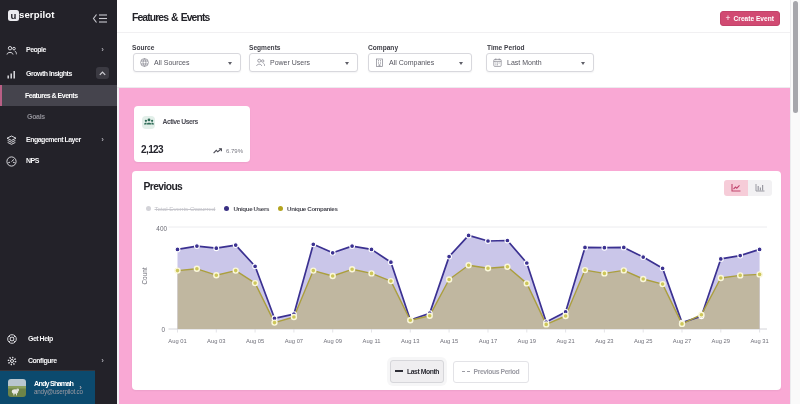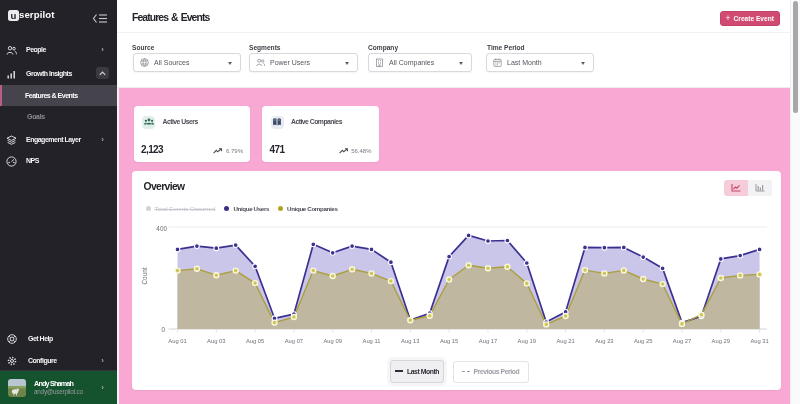--- a/index.html
+++ b/index.html
@@ -116,21 +116,21 @@
     <svg class="abs" style="left:7px;top:4px" width="10" height="10" viewBox="0 0 10 10">
         <g fill="none" stroke="#e8e8ec">
           <circle cx="5" cy="5" r="1.5" stroke-width="1"></circle>
           <circle cx="5" cy="5" r="3.5" stroke-width="1.6" stroke-dasharray="1.25 1.45"></circle>
         </g>
       </svg>
     <div class="abs mi-txt" style="left:28px;top:4.5px">Configure</div>
     <div class="chev" style="top:4px">›</div>
   </div>
 
-  <div class="abs" style="left:0;top:370px;width:117px;height:34px;background:#14532d;border-top:1px solid #35343b">
+  <div class="abs" style="left:0;top:370px;width:95px;height:34px;background:#0c4a6e;border-top:1px solid #35343b">
     <svg class="abs" style="left:8px;top:8px;border-radius:3px" width="18" height="18" viewBox="0 0 18 18">
         <rect width="18" height="9" fill="#b8c6cf"></rect>
         <rect y="7" width="18" height="11" fill="#6e8448"></rect>
         <rect y="7" width="18" height="2.5" fill="#8aa05e"></rect>
         <ellipse cx="7" cy="12.5" rx="3.2" ry="2.3" fill="#e8e8e2"></ellipse>
         <rect x="5.4" y="13.8" width="1" height="2.6" fill="#e0e0da"></rect>
         <rect x="8" y="13.8" width="1" height="2.6" fill="#e0e0da"></rect>
         <circle cx="9.7" cy="11" r="1.4" fill="#dcdcd6"></circle>
       </svg>
     <div class="abs" style="left:34px;top:8.2px;font-size:7.2px;font-weight:bold;color:#fff;letter-spacing:-0.8px">Andy Shamah</div>
@@ -209,40 +209,23 @@
           </g>
         </svg>
       </div>
     <div class="ctitle">Active Users</div>
     <div class="cnum">2,123</div>
     <div class="ctrend"><svg width="9" height="6" viewBox="0 0 9 6" style="margin-right:3.5px">
           <path d="M0.6 5.2 L3.3 2.4 L4.8 3.8 L8.2 0.9" fill="none" stroke="#4e4e58" stroke-width="1.15"></path>
           <path d="M5.9 0.7 L8.4 0.7 L8.4 3.2" fill="none" stroke="#4e4e58" stroke-width="1.15"></path>
         </svg>6.79%</div>
   </div>
-  <div class="card" style="left:143px">
-    <div class="cicon" style="background:#e7ebf3">
-        <svg width="10" height="10" viewBox="0 0 10 10">
-          <g fill="#3c4b63">
-            <path d="M1.1 1.9 C2.4 1.1 3.6 1.2 4.5 1.8 L4.5 8.3 C3.6 7.7 2.4 7.6 1.1 8.2 Z"></path>
-            <path d="M8.9 1.9 C7.6 1.1 6.4 1.2 5.5 1.8 L5.5 8.3 C6.4 7.7 7.6 7.6 8.9 8.2 Z"></path>
-          </g>
-          <path d="M2.1 3.2 C2.9 2.9 3.3 2.9 3.7 3.1 M6.3 3.1 C6.9 2.9 7.3 2.9 7.9 3.2" stroke="#e7ebf3" stroke-width="0.5" fill="none"></path>
-        </svg>
-      </div>
-    <div class="ctitle">Active Companies</div>
-    <div class="cnum">471</div>
-    <div class="ctrend"><svg width="9" height="6" viewBox="0 0 9 6" style="margin-right:3.5px">
-          <path d="M0.6 5.2 L3.3 2.4 L4.8 3.8 L8.2 0.9" fill="none" stroke="#4e4e58" stroke-width="1.15"></path>
-          <path d="M5.9 0.7 L8.4 0.7 L8.4 3.2" fill="none" stroke="#4e4e58" stroke-width="1.15"></path>
-        </svg>56.48%</div>
-  </div>
 
   <div id="chartcard">
-    <div class="abs" style="left:11.5px;top:10.5px;font-size:10.3px;font-weight:bold;color:#232329;letter-spacing:-0.6px">Overview</div>
+    <div class="abs" style="left:11.5px;top:10.5px;font-size:10.3px;font-weight:bold;color:#232329;letter-spacing:-0.6px">Previous</div>
 
     <div class="abs" style="left:592px;top:9px;width:48px;height:16.5px;border-radius:3px;overflow:hidden;display:flex">
       <div style="width:24px;height:16.5px;background:#f6ccd8;display:flex;align-items:center;justify-content:center">
           <svg width="10" height="9" viewBox="0 0 10 9">
             <path d="M1 1 L1 8 L9.5 8" stroke="#c2476f" stroke-width="1.1" fill="none"></path>
             <path d="M2.5 6 L4.5 4 L5.8 5.2 L8.5 2.4" stroke="#c2476f" stroke-width="1.1" fill="none"></path>
           </svg>
         </div>
       <div style="width:24px;height:16.5px;background:#f2f1f3;display:flex;align-items:center;justify-content:center">
           <svg width="10" height="9" viewBox="0 0 10 9">

